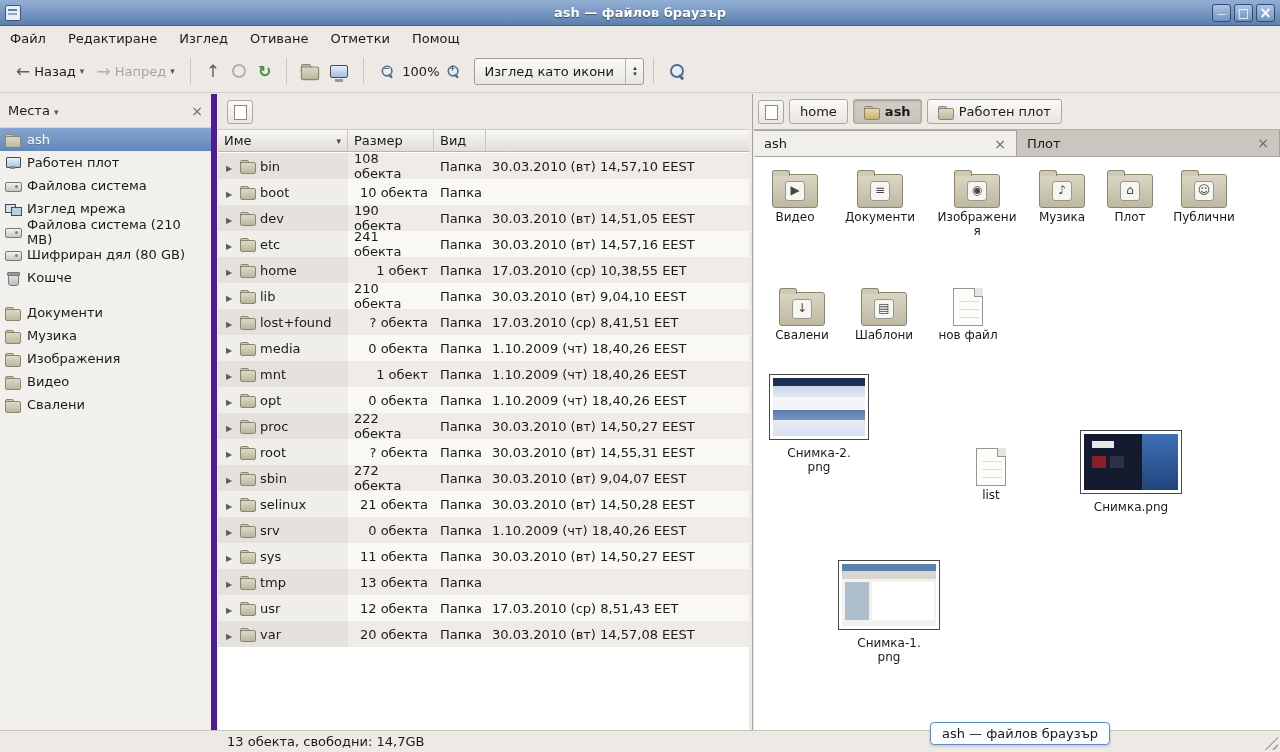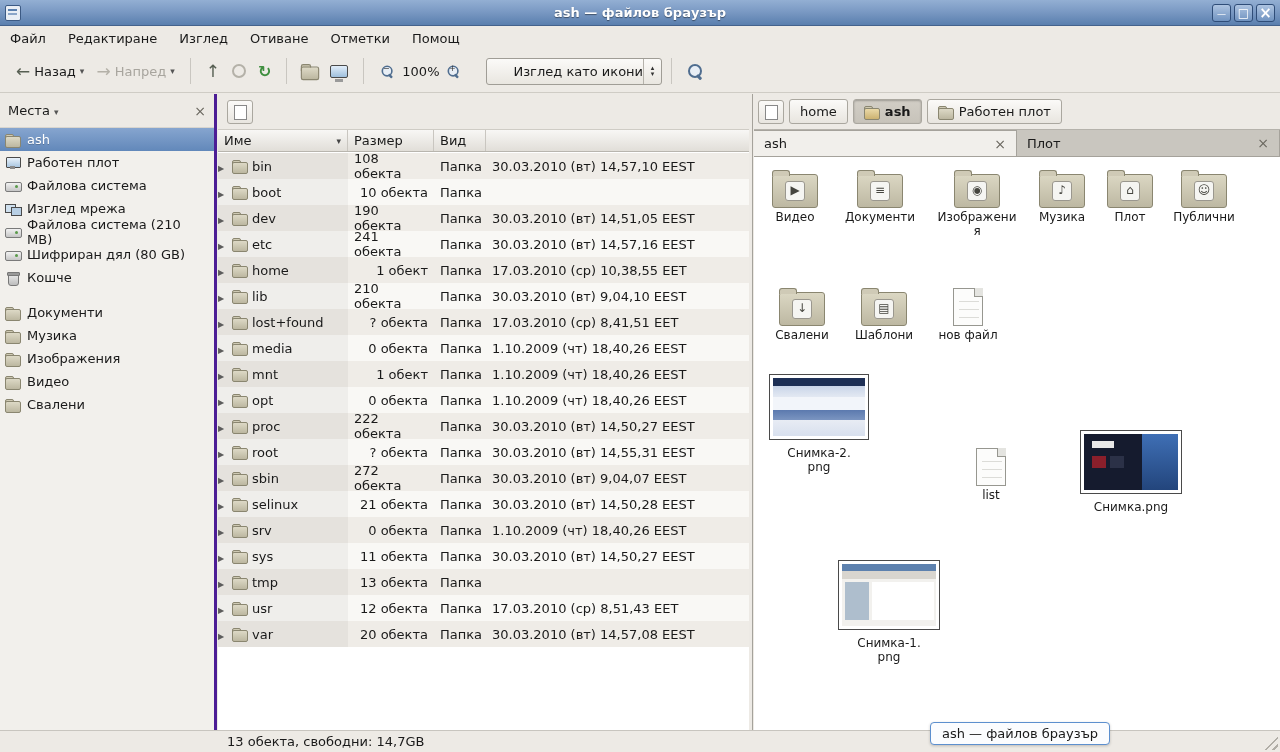--- a/index.html
+++ b/index.html
@@ -45,21 +45,21 @@
     background:linear-gradient(#e2eefa,#9fc0dd); position:relative; }
   .comp::after { content:""; position:absolute; left:4px; top:13px; width:8px; height:3px; background:#9a9a9a; }
   .mag { position:relative; width:17px; height:17px; display:inline-block; }
   .mag::before { content:""; position:absolute; left:1px; top:1px; width:10px; height:10px;
     border:2px solid #4f6d8f; border-radius:50%; background:#e8eef5; }
   .mag::after { content:""; position:absolute; left:11px; top:11px; width:6px; height:3px;
     background:#4f6d8f; border-radius:1px; transform:rotate(45deg); transform-origin:0 0; }
   .mag.small { transform:scale(.8); }
   .zoom-sign { position:absolute; left:3px; top:-1px; font-size:10px; color:#333; z-index:2; }
   .combo { display:flex; align-items:center; height:27px; min-width:170px; border:1px solid #a09d96;
-    border-radius:3px; background:linear-gradient(#fbfaf8,#e9e6e0); padding-left:26px; margin-left:18px; }
+    border-radius:3px; background:linear-gradient(#fbfaf8,#e9e6e0); padding-left:9px; margin-left:6px; }
   .combo .spin { margin-left:auto; border-left:1px solid #b5b2ab; height:100%; width:18px;
     display:flex; flex-direction:column; align-items:center; justify-content:center; font-size:7px; color:#333; line-height:6px; }
   .spin-up::before { content:"▴"; } .spin-dn::before { content:"▾"; }
 
   
   .i { display:inline-block; width:16px; height:16px; position:relative; flex:none; }
   .i-folder::before { content:""; position:absolute; left:0; top:2px; width:7px; height:4px;
     background:#cfcab4; border:1px solid #8a8670; border-radius:2px 2px 0 0; }
   .i-folder::after  { content:""; position:absolute; left:0; top:4px; width:14px; height:10px;
     background:linear-gradient(#ddd9c6,#bcb7a0); border:1px solid #8a8670; border-radius:2px; }
@@ -77,21 +77,21 @@
     border:1px solid #4a4a4a; background:#b8cfe4; }
   .i-trash::before { content:""; position:absolute; left:3px; top:4px; width:9px; height:10px;
     background:linear-gradient(#e8e8e8,#bdbdbd); border:1px solid #777; border-radius:1px 1px 3px 3px; }
   .i-trash::after { content:""; position:absolute; left:2px; top:2px; width:11px; height:2px;
     background:#999; border:1px solid #777; border-radius:1px; }
   .i-paper::before { content:""; position:absolute; left:2px; top:1px; width:11px; height:13px;
     background:#fff; border:1px solid #888; }
 
   
   .sidebar { position:absolute; top:94px; left:0; width:217px; bottom:22px;
-    background:#f2f0ec; border-right:3px solid #4c1d95; }
+    background:#f2f0ec; border-right:6px solid #4c1d95; }
   .side-header { height:34px; background:#edeae5; display:flex; align-items:center; padding:0 8px; gap:4px;
     border-bottom:1px solid #d8d5cf; }
   .side-header .hx { margin-left:auto; color:#6a675f; font-size:14px; }
   .side-item { height:23px; display:flex; align-items:center; gap:6px; padding:0 4px 0 5px; }
   .side-item.selected { background:linear-gradient(#86a5cf,#6288ba); color:#fff;
     text-shadow:0 1px 0 rgba(0,0,0,.2); }
   .side-sep { height:12px; }
 
   
   .middle { position:absolute; top:94px; left:218px; width:531px; bottom:22px; background:#fff; }
@@ -102,21 +102,21 @@
   .thead { display:flex; height:22px; background:linear-gradient(#f8f7f5,#e1ded8);
     border-bottom:1px solid #b8b5ae; font-size:13px; }
   .hcell { display:flex; align-items:center; padding:0 6px; border-right:1px solid #c9c6c0; }
   .h-name { width:130px; } .h-size { width:86px; } .h-type { width:52px; } .h-date { flex:1; border-right:none; }
   .sort-arrow { margin-left:auto; font-size:9px; color:#444; }
   .tree-rows { position:absolute; top:59px; bottom:0; left:0; right:0; overflow:hidden; background:#fff; }
   .trow { display:flex; height:26px; align-items:center; font-size:13px; }
   .trow:nth-child(odd) { background:#efece7; }
   .trow:nth-child(even) { background:#f9f8f5; }
   .cell { display:flex; align-items:center; height:100%; padding:0 6px; }
-  .c-name { width:130px; gap:4px; background:rgba(0,0,0,.04); padding-left:0; }
+  .c-name { width:130px; gap:4px; background:rgba(0,0,0,.04); padding-left:8px; }
   .c-size { width:86px; justify-content:flex-end; }
   .c-type { width:52px; }
   .c-date { flex:1; }
   .expander { width:10px; flex:none; }
   .expander::before { content:"▶"; font-size:8px; color:#5c5c5c; }
 
   
   .splitter { position:absolute; top:94px; left:749px; width:4px; bottom:22px; background:#edeae5;
     border-right:1px solid #a5a29b; }
   .rightpane { position:absolute; top:94px; left:754px; right:0; bottom:22px; background:#fff; }

